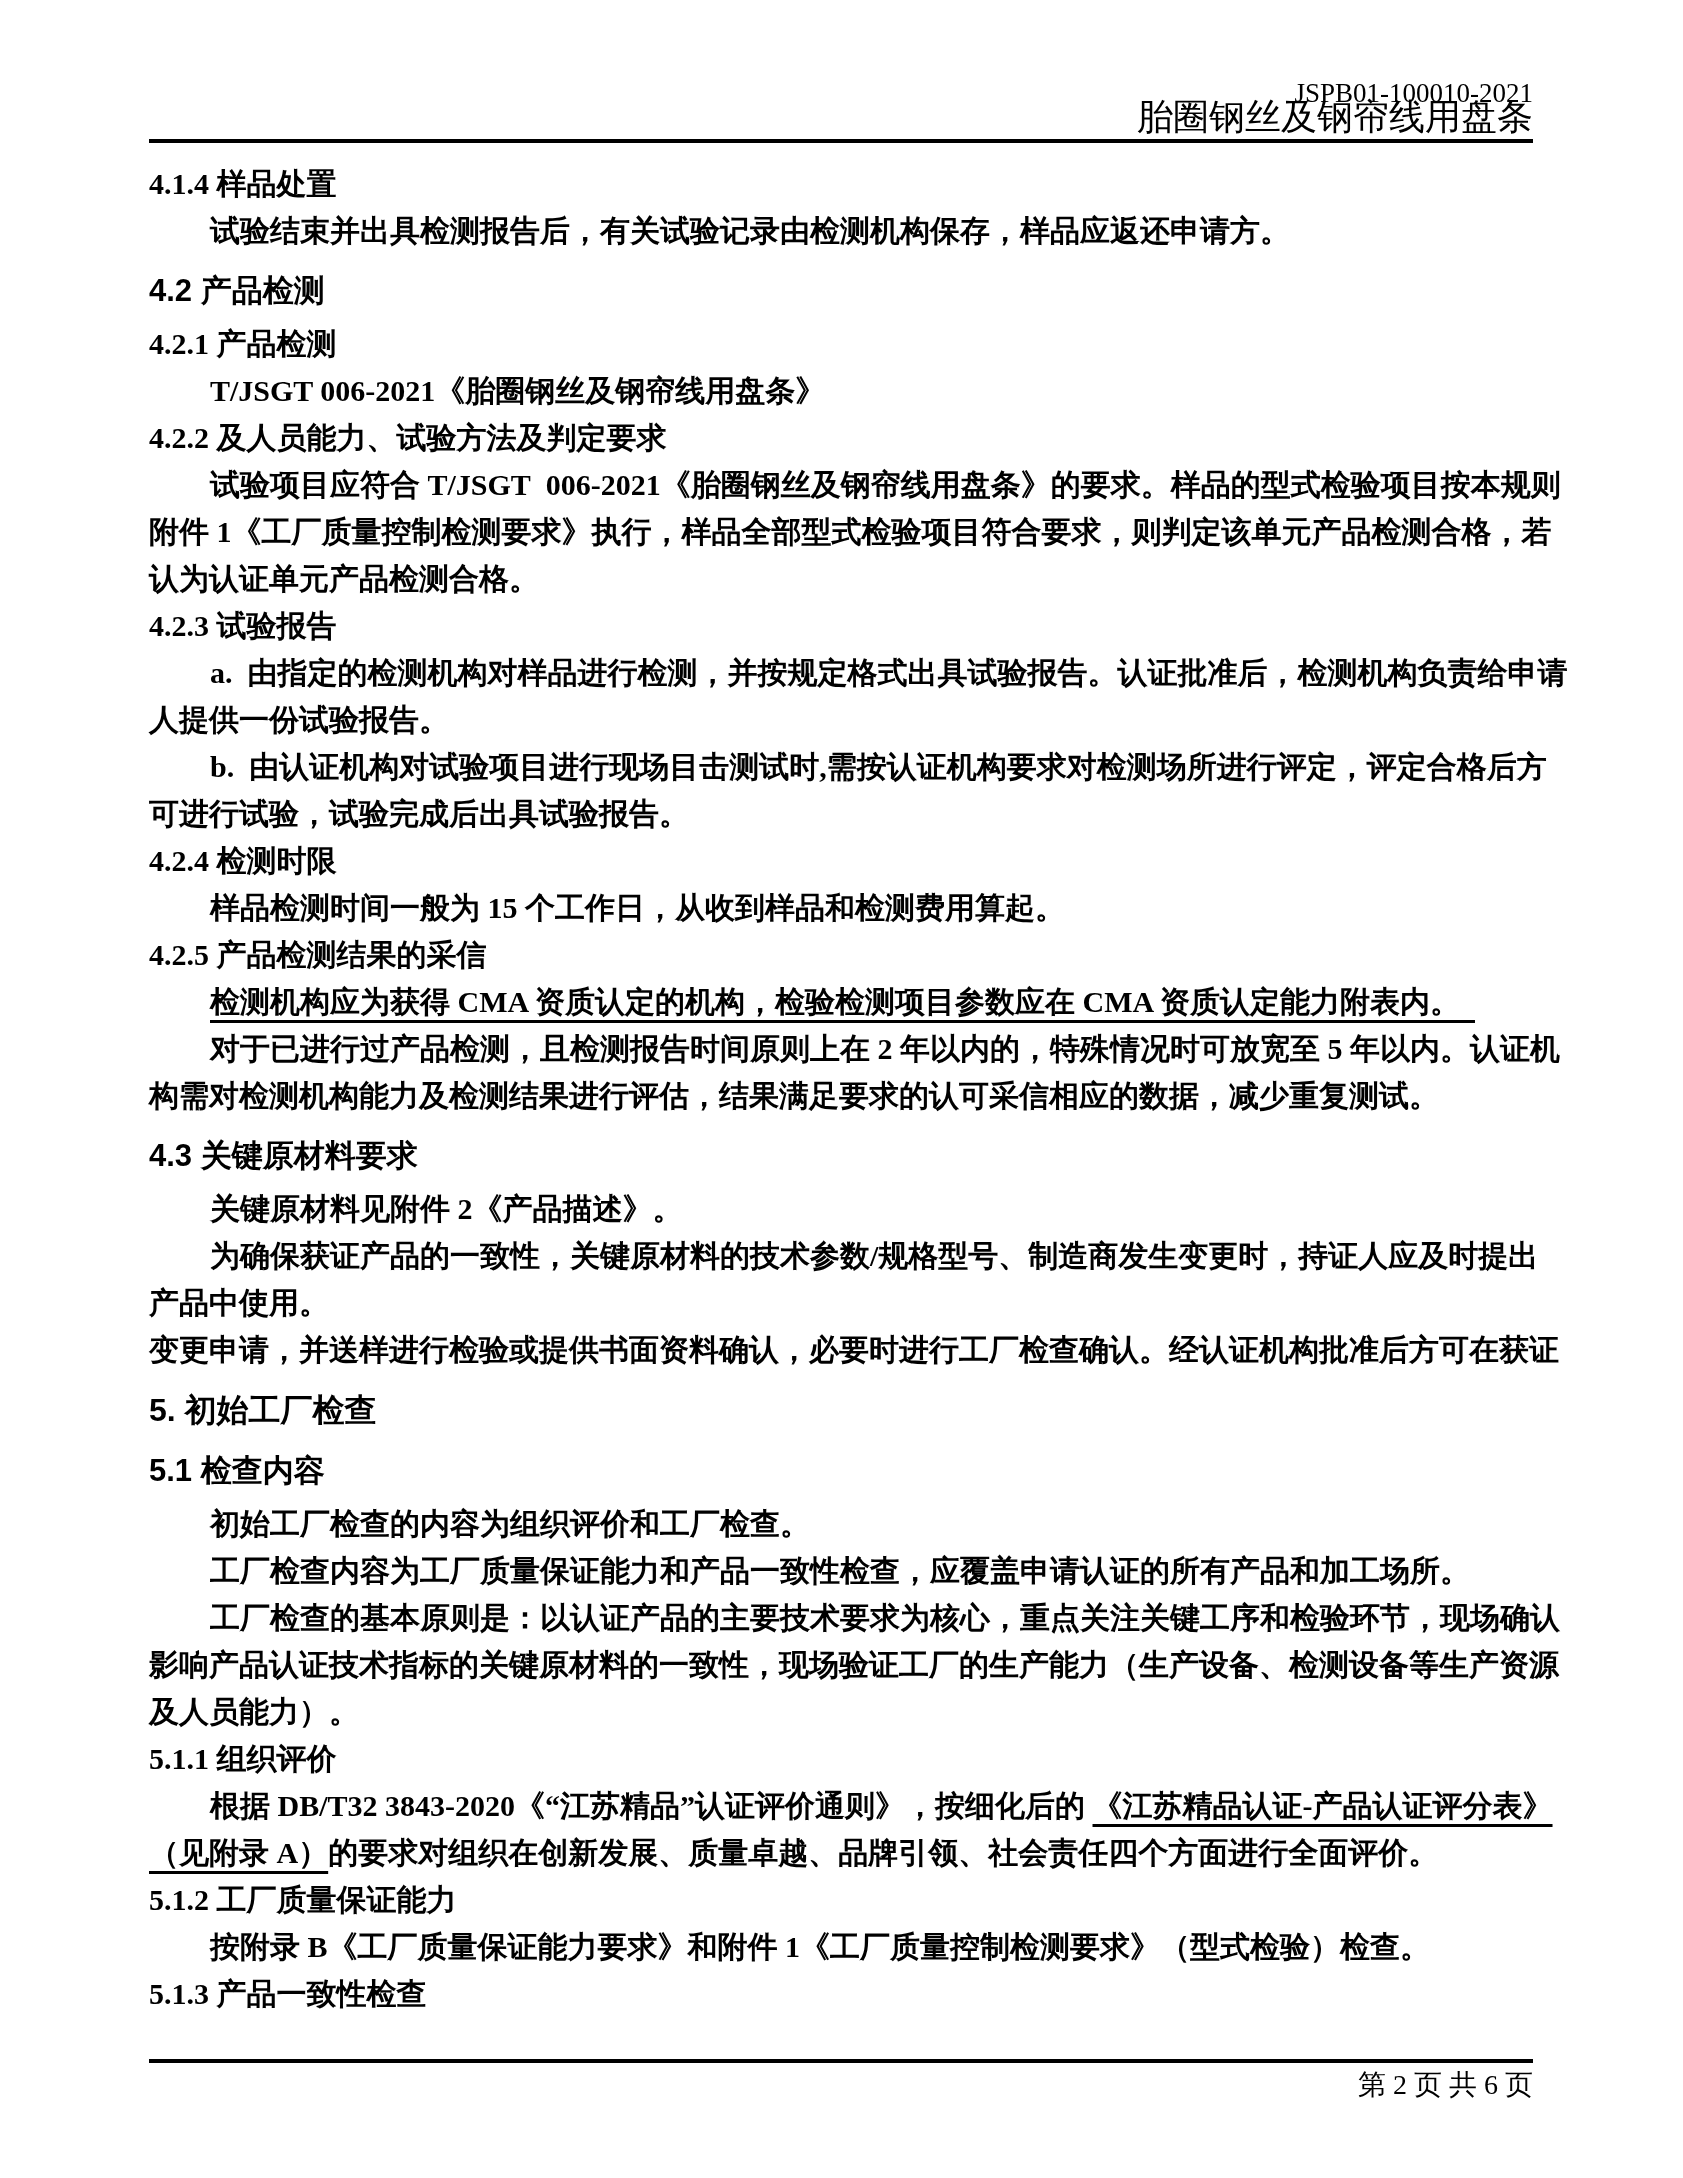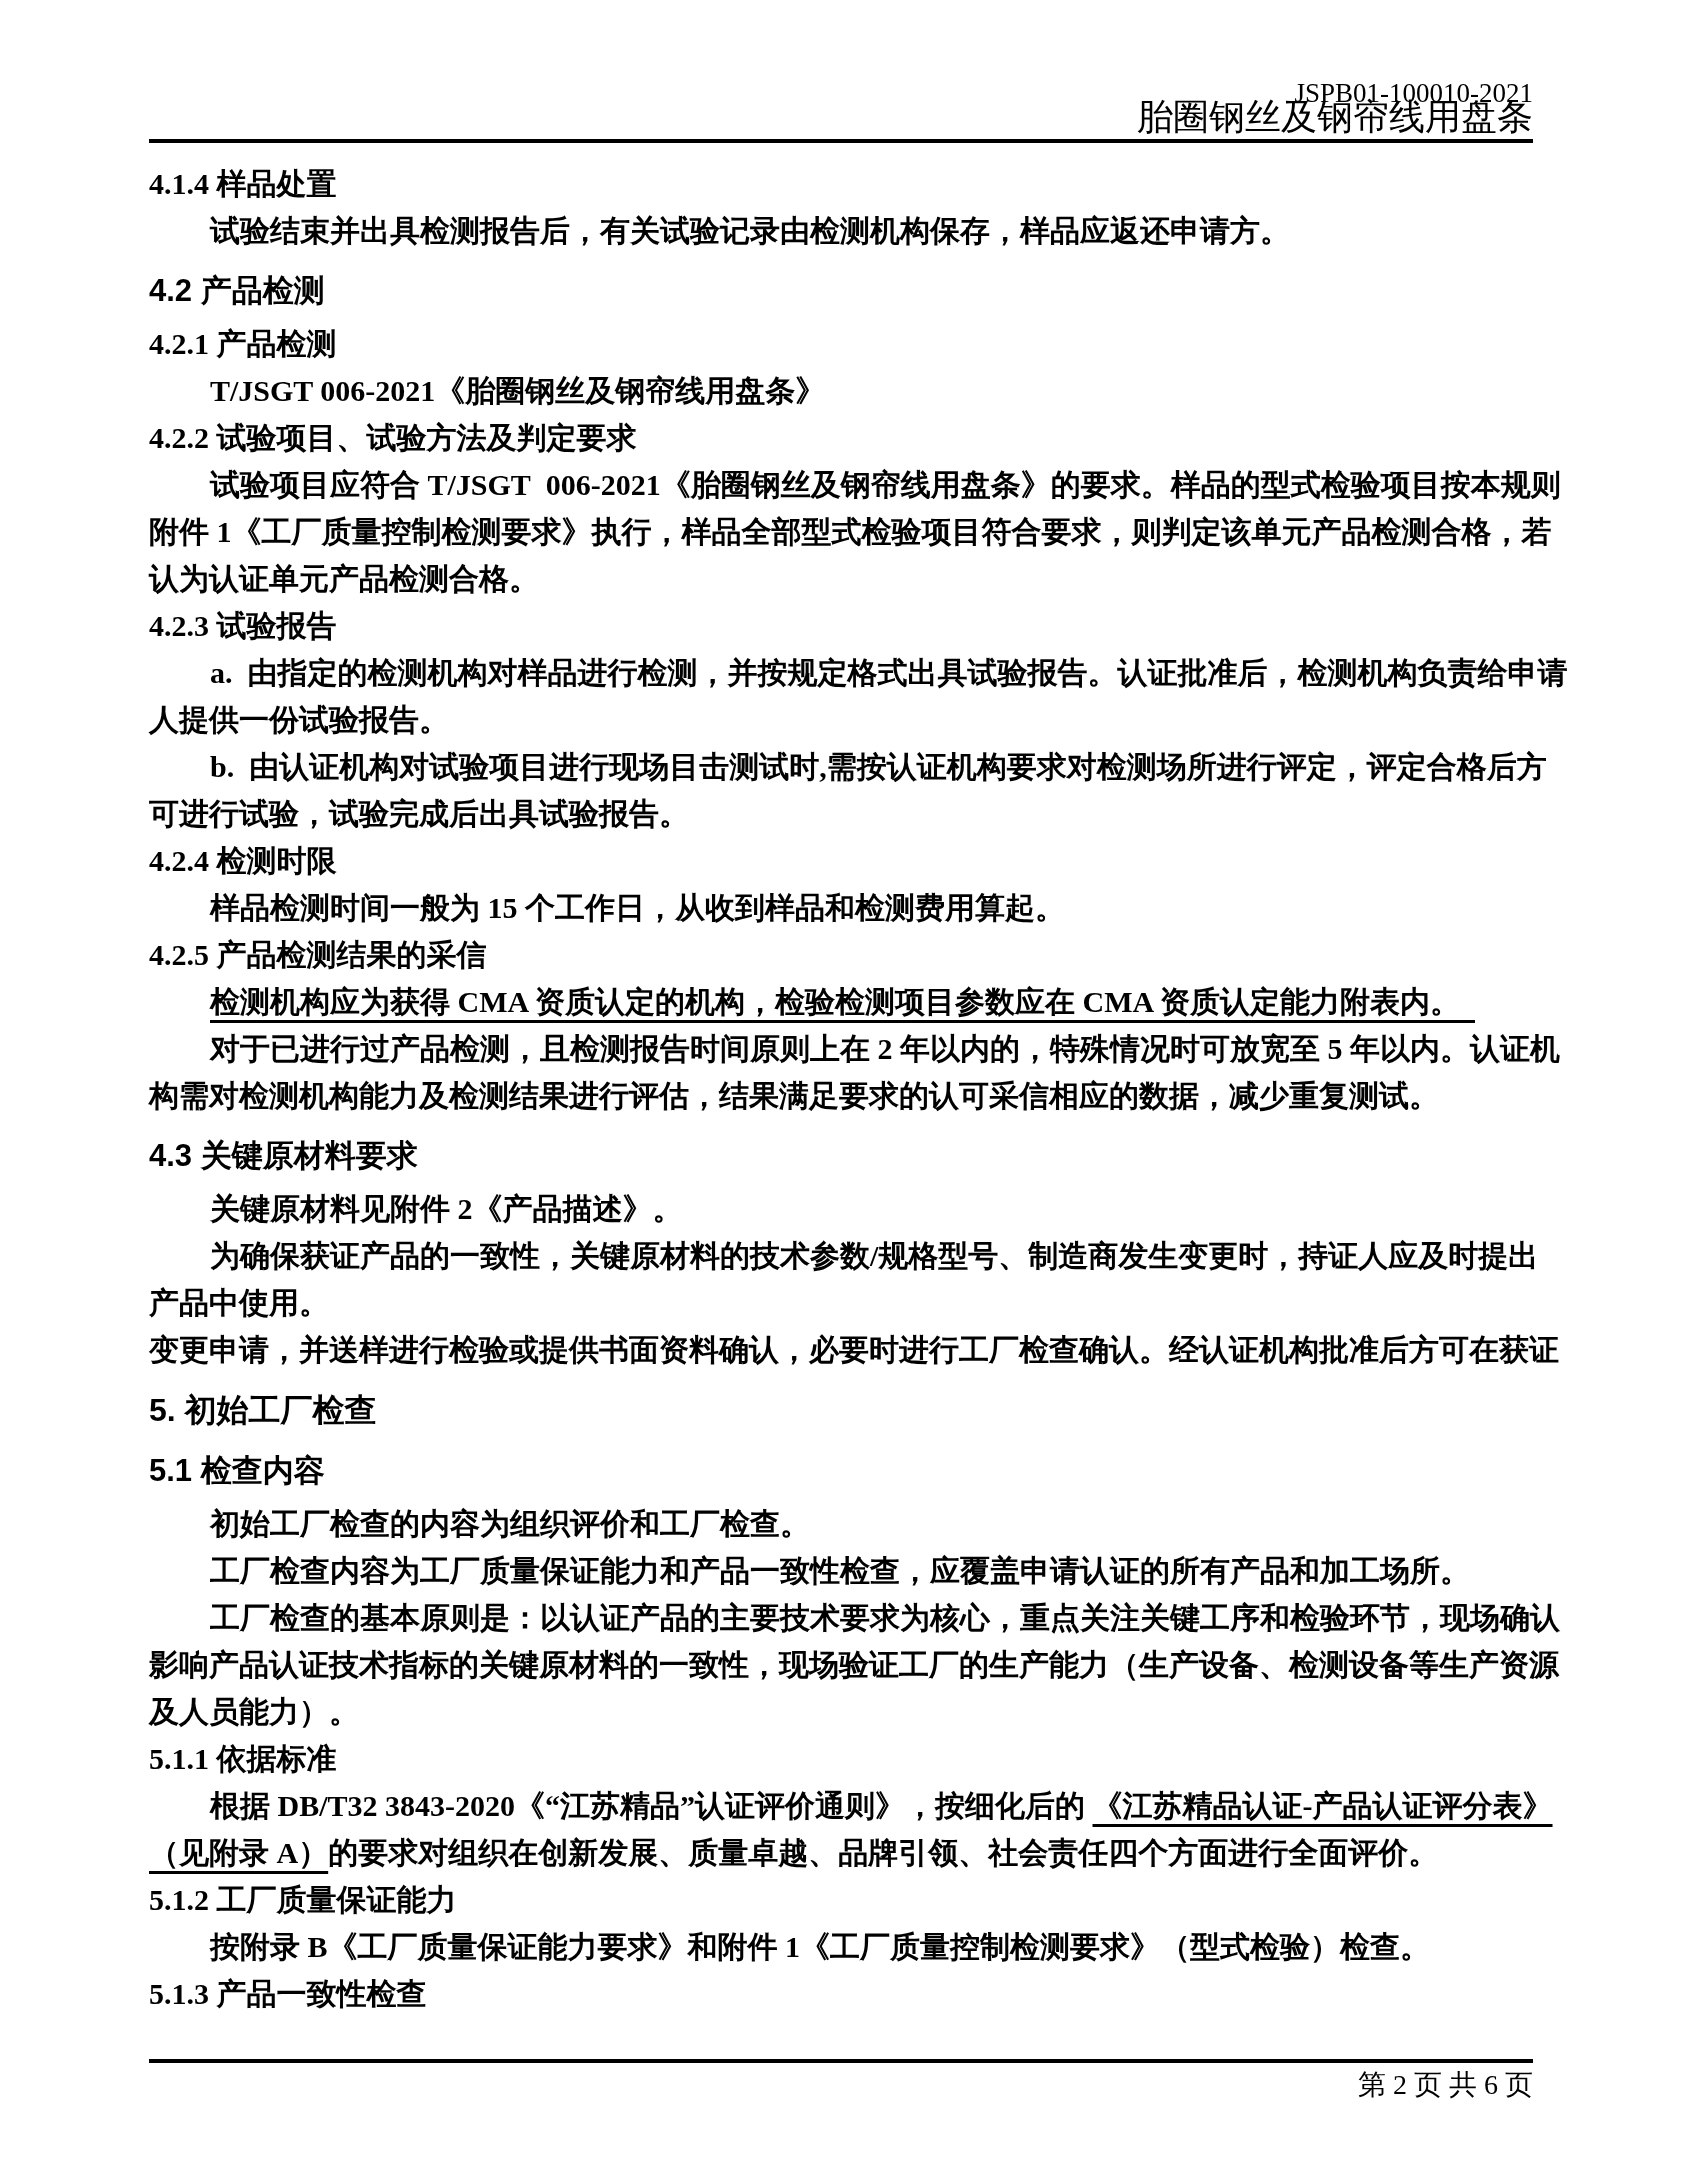--- a/index.html
+++ b/index.html
@@ -68,21 +68,21 @@
   <div class="header-doc-title">胎圈钢丝及钢帘线用盘条</div>
 
   <div class="header-rule"></div>
 
   <div class="doc-body">
       <div class="line sub">4.1.4 样品处置</div>
       <div class="line body indent">试验结束并出具检测报告后，有关试验记录由检测机构保存，样品应返还申请方。</div>
       <div class="line h2">4.2 产品检测</div>
       <div class="line sub">4.2.1 产品检测</div>
       <div class="line body indent">T/JSGT 006-2021《胎圈钢丝及钢帘线用盘条》</div>
-      <div class="line sub">4.2.2 试验项目、试验方法及判定要求</div>
+      <div class="line sub">4.2.2 及人员能力、试验方法及判定要求</div>
       <div class="line body indent">试验项目应符合 T/JSGT&nbsp;&nbsp;006-2021《胎圈钢丝及钢帘线用盘条》的要求。样品的型式检验项目按本规则</div>
       <div class="line body">附件 1《工厂质量控制检测要求》执行，样品全部型式检验项目符合要求，则判定该单元产品检测合格，若</div>
       <div class="line body">认为认证单元产品检测合格。</div>
       <div class="line sub">4.2.3 试验报告</div>
       <div class="line body indent">a.&nbsp;&nbsp;由指定的检测机构对样品进行检测，并按规定格式出具试验报告。认证批准后，检测机构负责给申请</div>
       <div class="line body">人提供一份试验报告。</div>
       <div class="line body indent">b.&nbsp;&nbsp;由认证机构对试验项目进行现场目击测试时,需按认证机构要求对检测场所进行评定，评定合格后方</div>
       <div class="line body">可进行试验，试验完成后出具试验报告。</div>
       <div class="line sub">4.2.4 检测时限</div>
       <div class="line body indent">样品检测时间一般为 15 个工作日，从收到样品和检测费用算起。</div>
@@ -95,21 +95,21 @@
       <div class="line body indent">为确保获证产品的一致性，关键原材料的技术参数/规格型号、制造商发生变更时，持证人应及时提出</div>
       <div class="line body">产品中使用。</div>
       <div class="line body">变更申请，并送样进行检验或提供书面资料确认，必要时进行工厂检查确认。经认证机构批准后方可在获证</div>
       <div class="line h1">5.&nbsp;初始工厂检查</div>
       <div class="line h2">5.1 检查内容</div>
       <div class="line body indent">初始工厂检查的内容为组织评价和工厂检查。</div>
       <div class="line body indent">工厂检查内容为工厂质量保证能力和产品一致性检查，应覆盖申请认证的所有产品和加工场所。</div>
       <div class="line body indent">工厂检查的基本原则是：以认证产品的主要技术要求为核心，重点关注关键工序和检验环节，现场确认</div>
       <div class="line body">影响产品认证技术指标的关键原材料的一致性，现场验证工厂的生产能力（生产设备、检测设备等生产资源</div>
       <div class="line body">及人员能力）。</div>
-      <div class="line sub">5.1.1 依据标准</div>
+      <div class="line sub">5.1.1 组织评价</div>
       <div class="line body indent"><span>根据 DB/T32 3843-2020《“江苏精品”认证评价通则》，按细化后的 </span><span class="u">《江苏精品认证-产品认证评分表》</span></div>
       <div class="line body"><span class="u">（见附录 A）</span><span>的要求对组织在创新发展、质量卓越、品牌引领、社会责任四个方面进行全面评价。</span></div>
       <div class="line sub">5.1.2 工厂质量保证能力</div>
       <div class="line body indent">按附录 B《工厂质量保证能力要求》和附件 1《工厂质量控制检测要求》（型式检验）检查。</div>
       <div class="line sub">5.1.3 产品一致性检查</div>
     </div>
 
   <div class="footer-rule"></div>
 
   <div class="footer-page">第 2 页 共 6 页</div>

